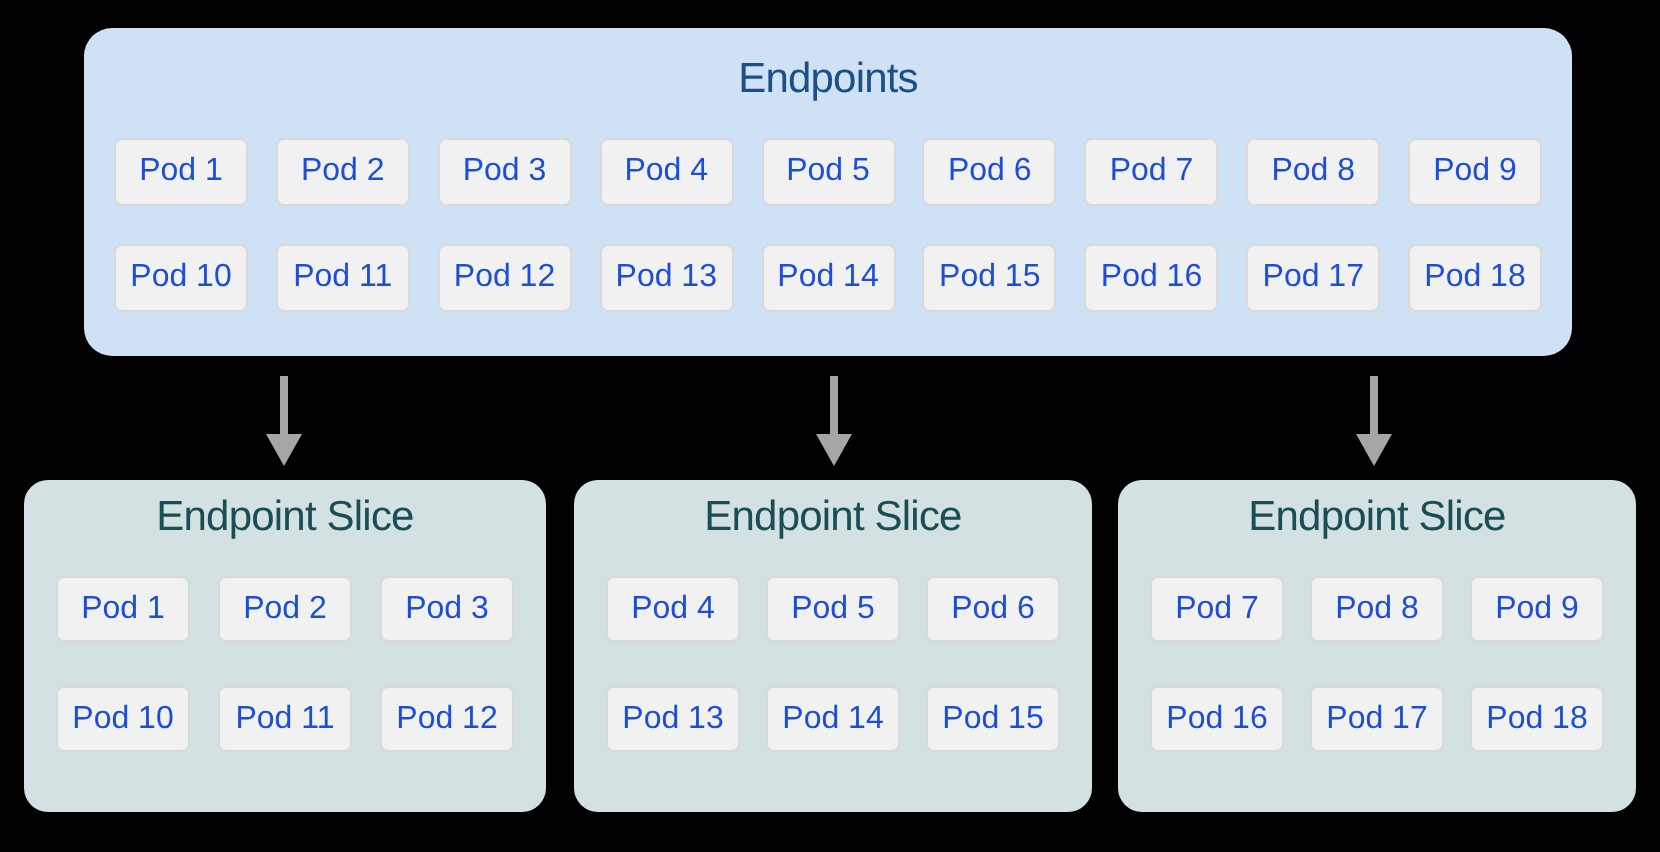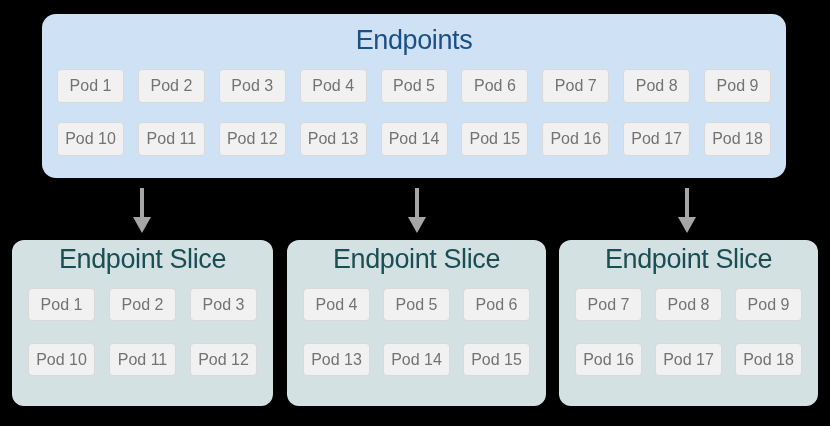--- a/index.html
+++ b/index.html
@@ -22,21 +22,21 @@
     left: 42px;
     top: 14px;
     width: 744px;
     height: 164px;
     background: #cfe2f5;
     border-radius: 14px;
     box-sizing: border-box;
   }
   .box-title {
     text-align: center;
-    font-size: 27px;
+    font-size: 21px;
     line-height: 32px;
     font-weight: 400;
     letter-spacing: -0.4px;
   }
   .endpoints-box .box-title {
     margin-top: 10px;
     color: #1b4f85;
   }
 
   .pod-row {
@@ -54,21 +54,21 @@
     width: 67px;
     height: 34px;
     box-sizing: border-box;
     background: #f1f1f1;
     border: 1px solid #d9d9d9;
     border-radius: 4px;
     display: flex;
     align-items: center;
     justify-content: center;
     font-size: 16px;
-    color: #737373;
+    color: #1d4ed8;
     white-space: nowrap;
   }
 
   
   .arrow {
     position: absolute;
     top: 188px;
     width: 18px;
     height: 45px;
   }

